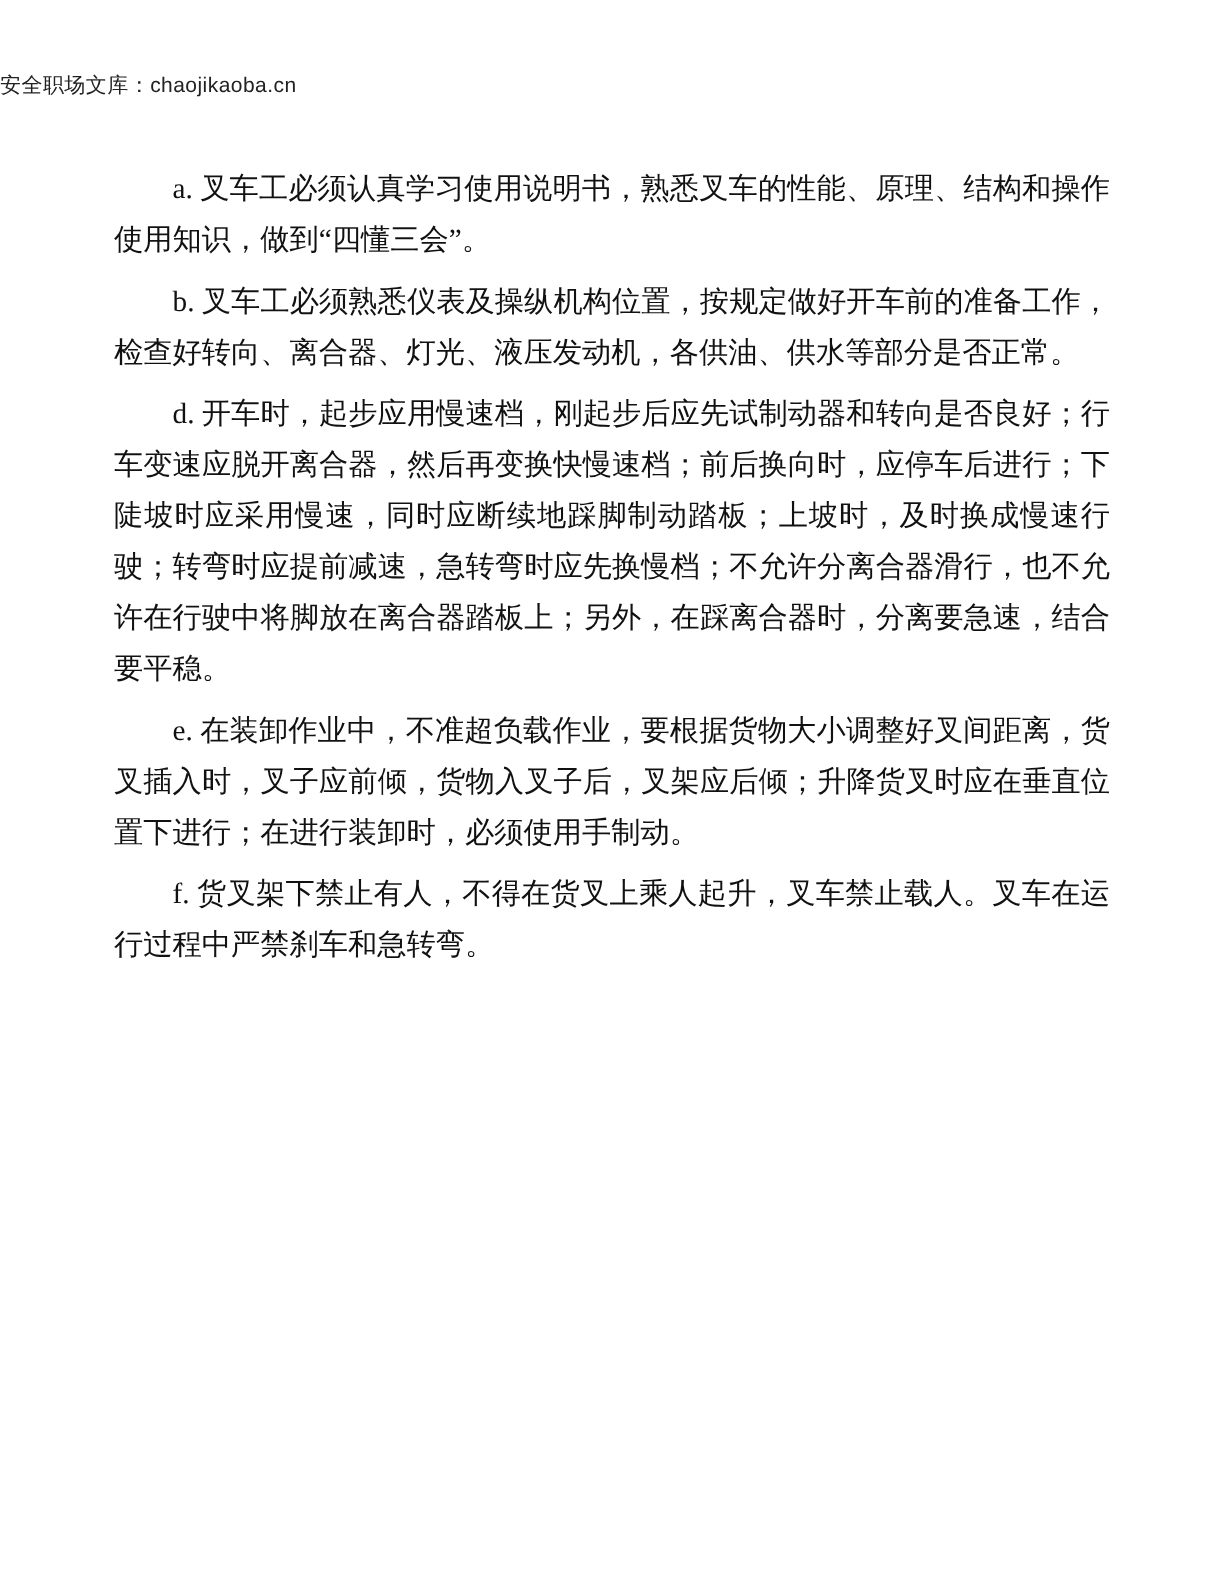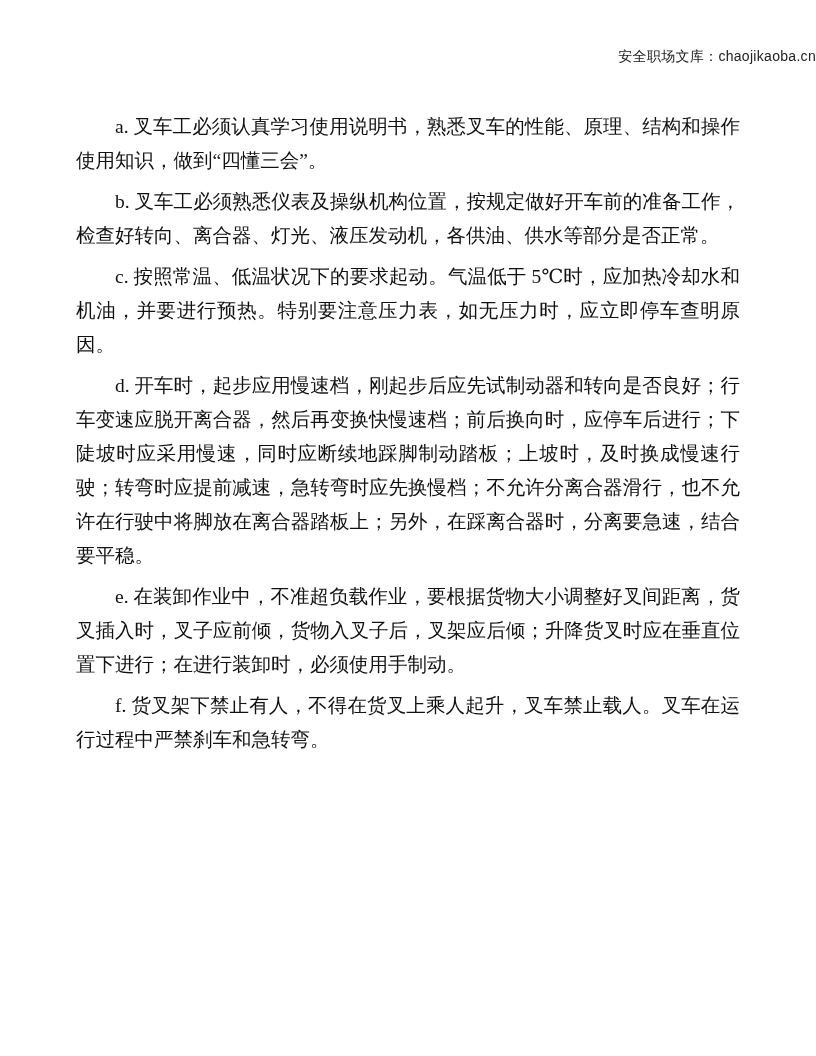--- a/index.html
+++ b/index.html
@@ -10,21 +10,21 @@
       position: relative;
       width: 816px;
       height: 1056px;
       margin: 0 auto;
       background: #ffffff;
       overflow: hidden;
       color: #1b1b1b;
     }
     .site-header {
       padding-top: 46px;
-      text-align: right;
+      text-align: left;
       font-family: "Liberation Sans", "DejaVu Sans", sans-serif;
       font-size: 14px;
       line-height: 20px;
       color: #222222;
       letter-spacing: 0.3px;
     }
     .content {
       margin: 44px 76px 0 76px;
       font-family: "Liberation Serif", "DejaVu Serif", serif;
       font-size: 19.5px;
@@ -40,19 +40,18 @@
 </head>
 <body>
 
 <div class="page">
 
   <div class="site-header">安全职场文库：chaojikaoba.cn</div>
 
   <div class="content">
     <p>a. 叉车工必须认真学习使用说明书，熟悉叉车的性能、原理、结构和操作使用知识，做到“四懂三会”。</p>
     <p>b. 叉车工必须熟悉仪表及操纵机构位置，按规定做好开车前的准备工作，检查好转向、离合器、灯光、液压发动机，各供油、供水等部分是否正常。</p>
-    <p>c. 按照常温、低温状况下的要求起动。气温低于 5℃时，应加热冷却水和机油，并要进行预热。特别要注意压力表，如无压力时，应立即停车查明原因。</p>
     <p>d. 开车时，起步应用慢速档，刚起步后应先试制动器和转向是否良好；行车变速应脱开离合器，然后再变换快慢速档；前后换向时，应停车后进行；下陡坡时应采用慢速，同时应断续地踩脚制动踏板；上坡时，及时换成慢速行驶；转弯时应提前减速，急转弯时应先换慢档；不允许分离合器滑行，也不允许在行驶中将脚放在离合器踏板上；另外，在踩离合器时，分离要急速，结合要平稳。</p>
     <p>e. 在装卸作业中，不准超负载作业，要根据货物大小调整好叉间距离，货叉插入时，叉子应前倾，货物入叉子后，叉架应后倾；升降货叉时应在垂直位置下进行；在进行装卸时，必须使用手制动。</p>
     <p>f. 货叉架下禁止有人，不得在货叉上乘人起升，叉车禁止载人。叉车在运行过程中严禁刹车和急转弯。</p>
   </div>
 
 </div>
 
 </body></html>

